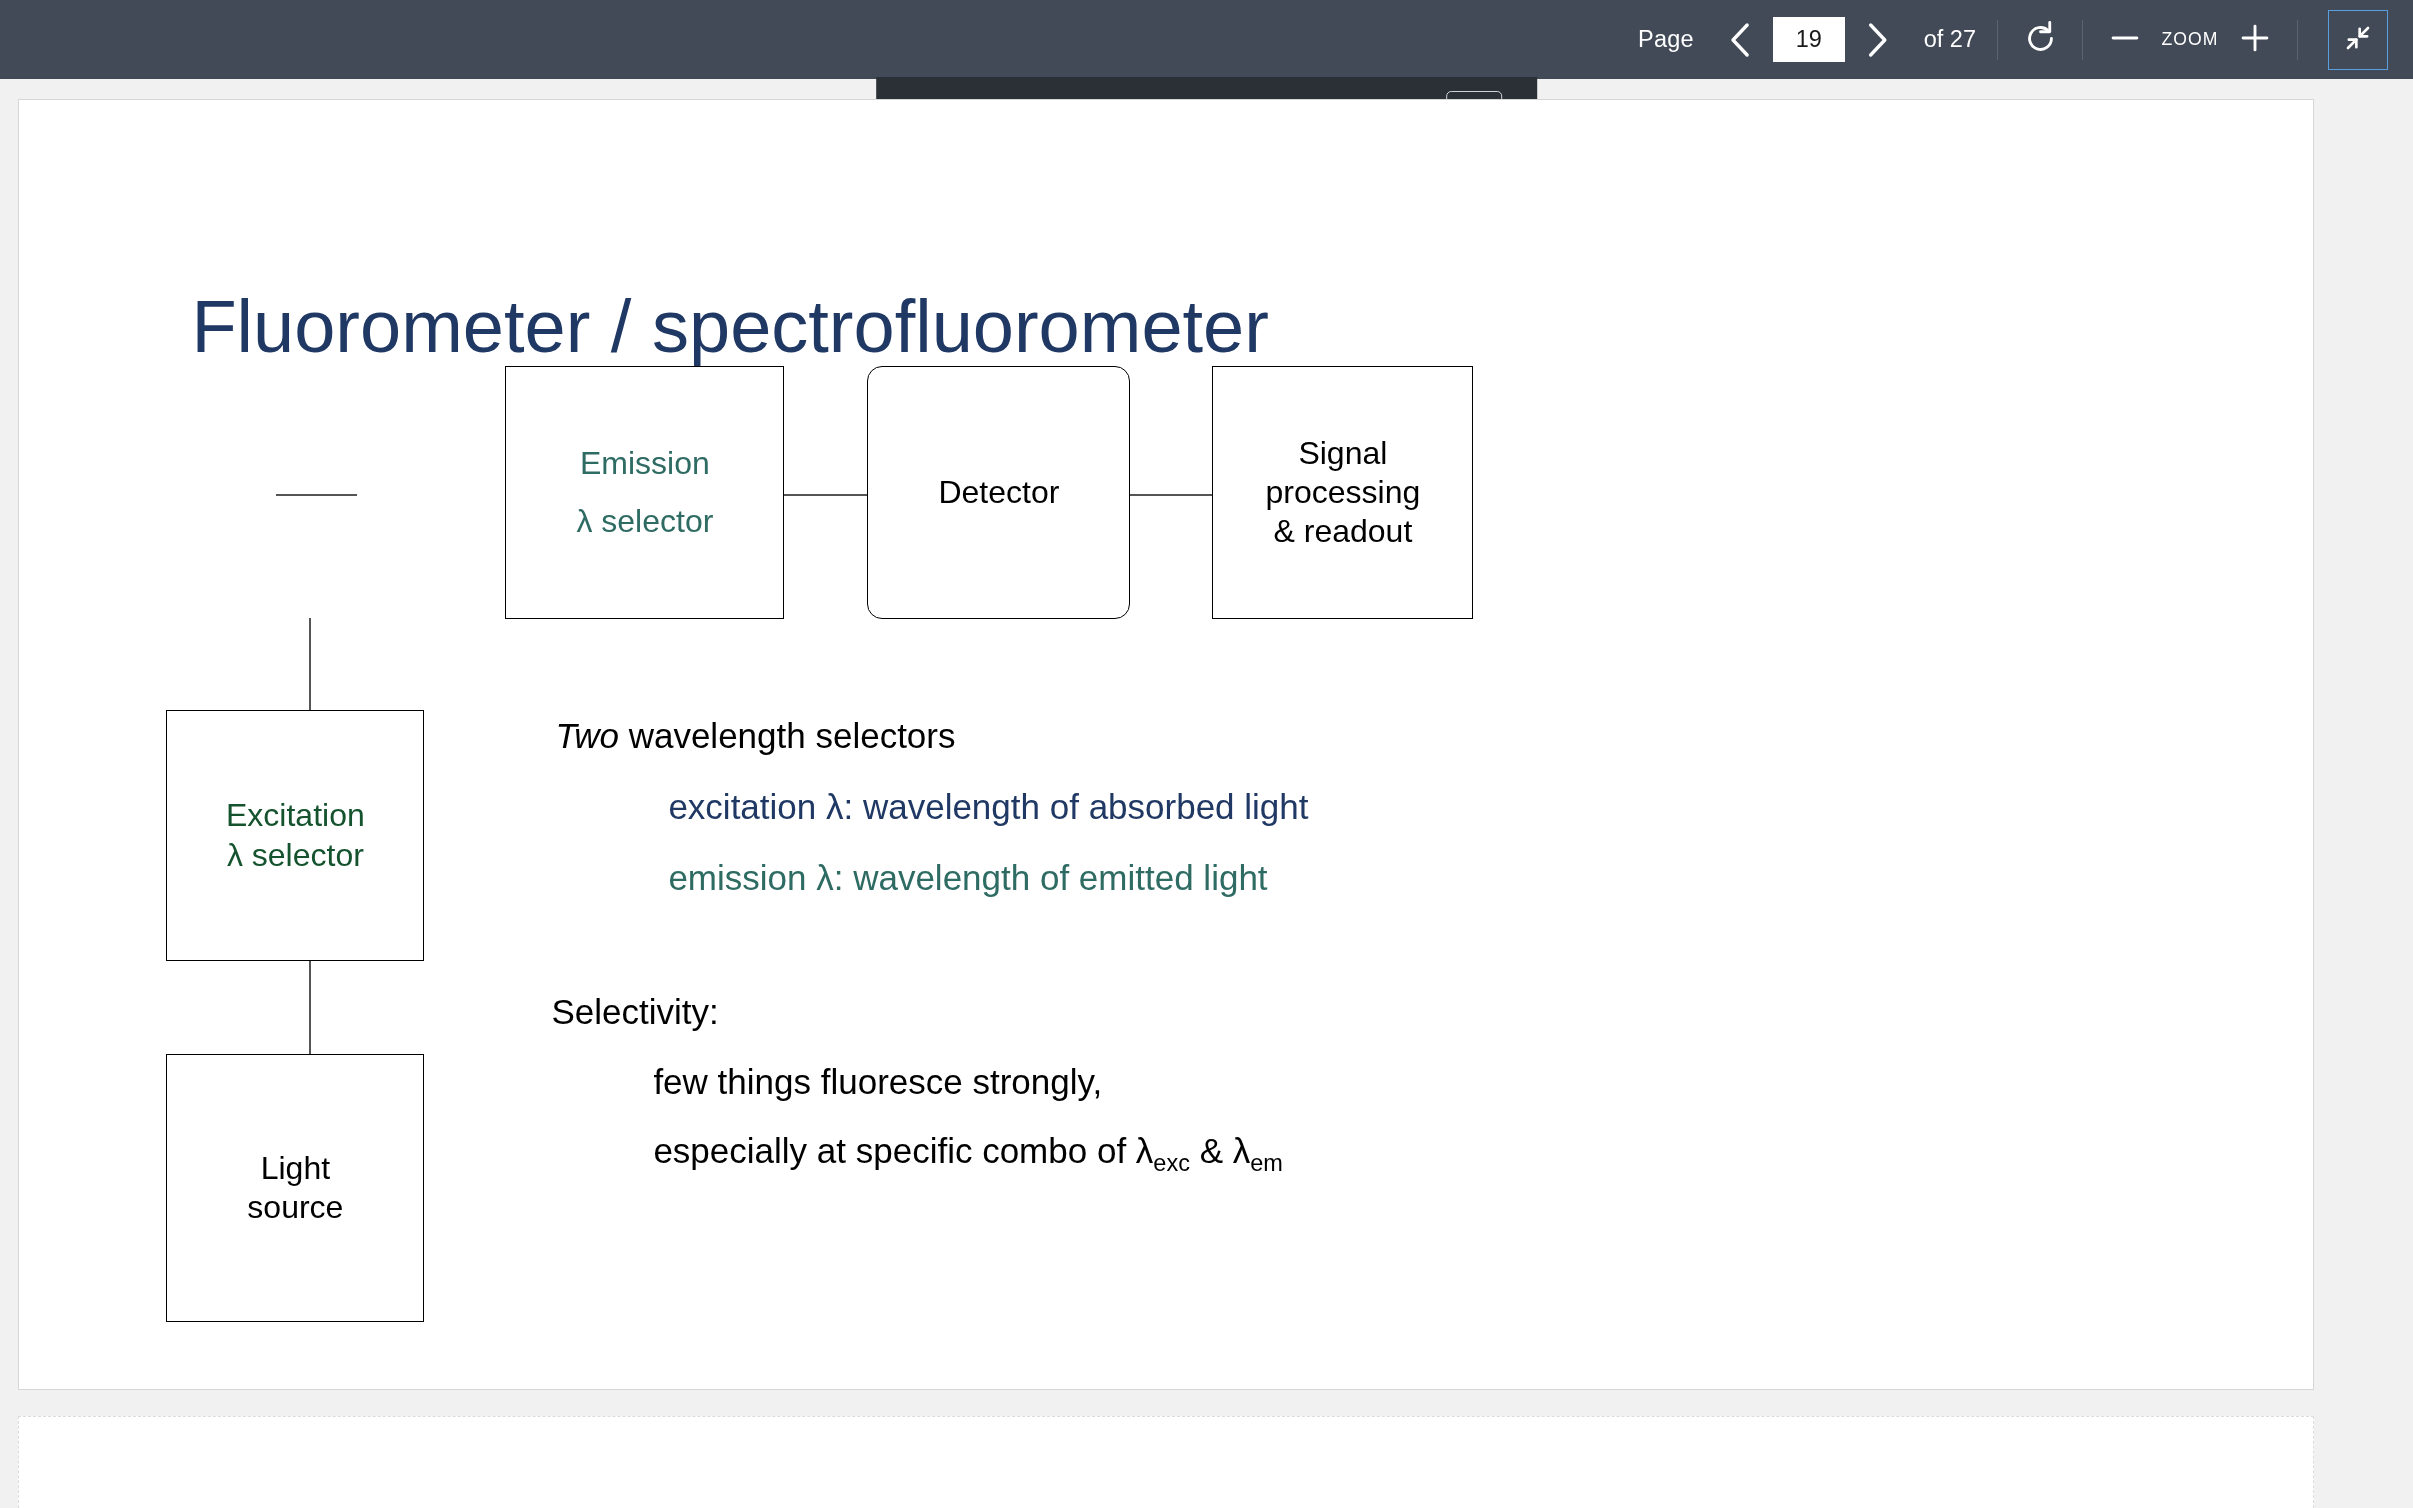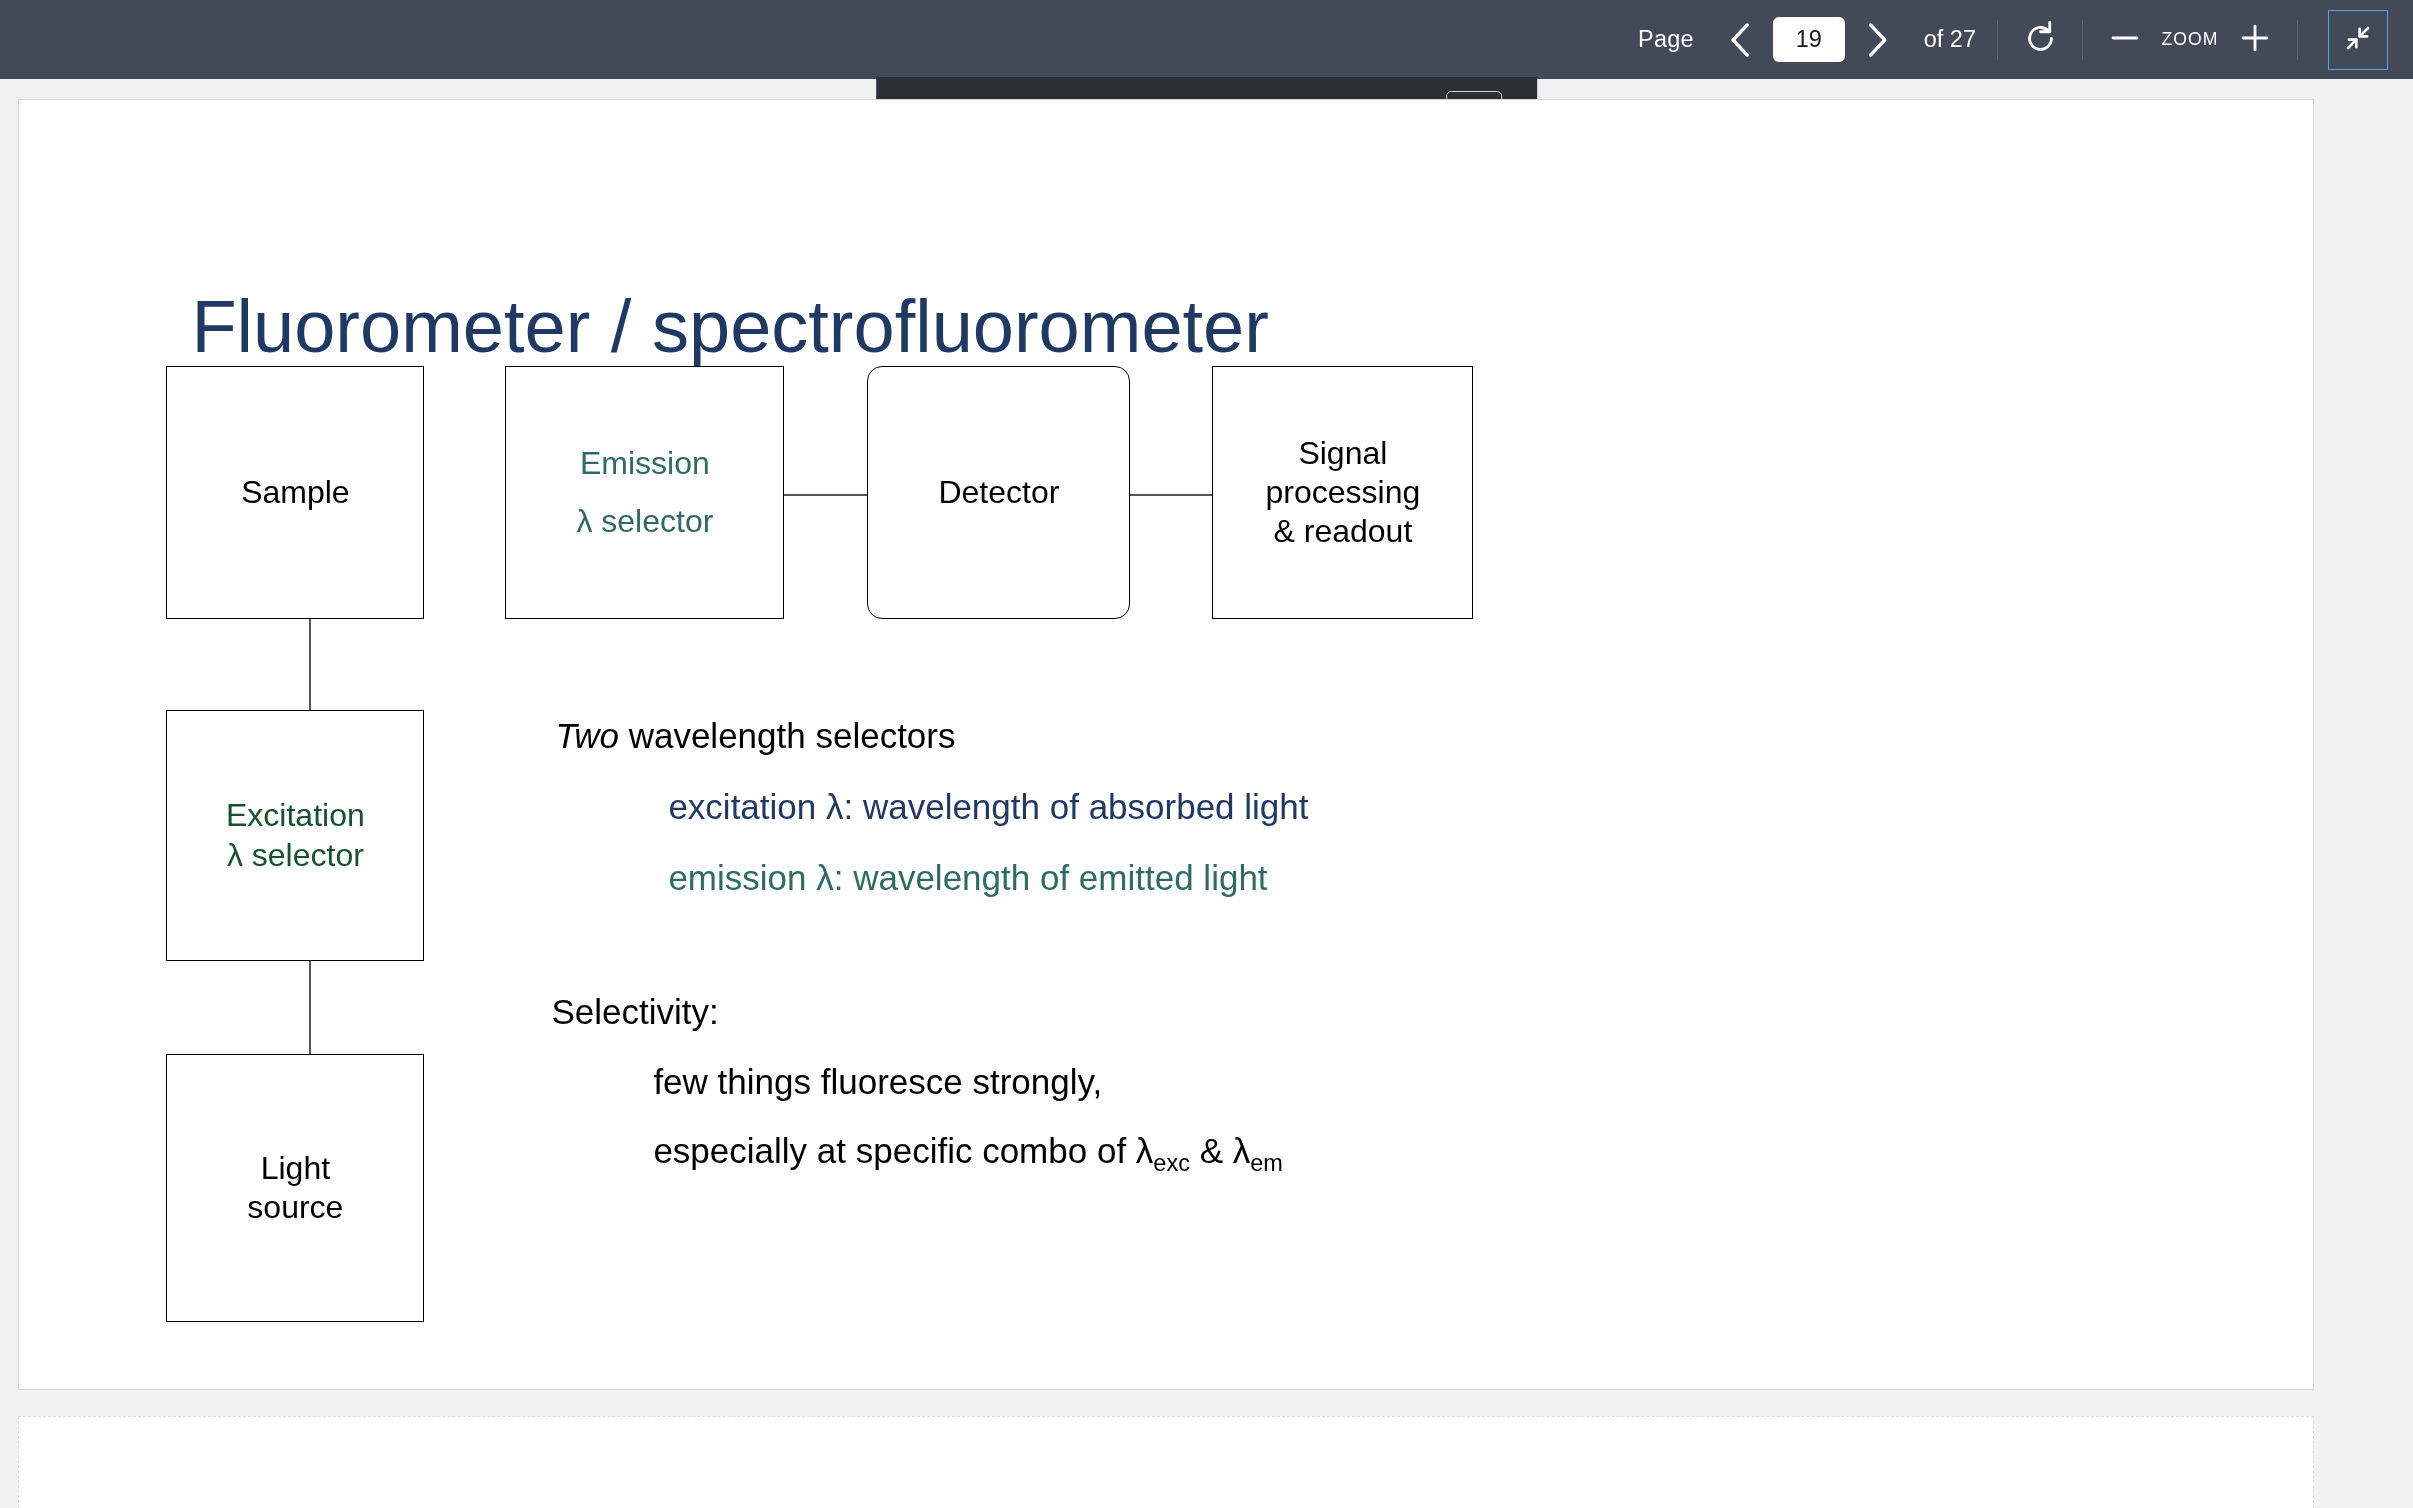--- a/index.html
+++ b/index.html
@@ -27,21 +27,21 @@
   .tb-label {
     color: #ffffff;
     font-size: 23.5px;
     letter-spacing: 0.2px;
     margin: 0 15px;
   }
   .page-input {
     width: 72px; height: 45px;
     background: #ffffff;
     border: none;
-    border-radius: 6px;
+    border-radius: 0;
     text-align: center;
     font-size: 23.5px;
     color: #1a1a1a;
     font-family: "Liberation Sans", sans-serif;
     padding: 0;
   }
   .chev {
     width: 44px; height: 44px;
     display: flex; align-items: center; justify-content: center;
     margin: 0 10px;
@@ -246,23 +246,20 @@
 <div class="page-canvas">
 
   <div class="slide-title">Fluorometer / spectrofluorometer</div>
 
   <div class="connector" style="left:257px; top:394px; width:81px; height:1.7px;"></div>
   <div class="connector" style="left:765px; top:394px; width:83px; height:1.7px;"></div>
   <div class="connector" style="left:1111px; top:394px; width:82px; height:1.7px;"></div>
   <div class="connector" style="left:290px; top:518px; width:1.7px; height:193px;"></div>
   <div class="connector" style="left:290px; top:861px; width:1.7px; height:186px;"></div>
 
-  <div class="box" style="left:147px; top:266px; width:258px; height:253px;">
-    <span>Sample</span>
-  </div>
 
   <div class="box teal" style="left:486px; top:266px; width:279px; height:253px; flex-direction:column;">
     <span>Emission</span>
     <span>λ selector</span>
   </div>
 
   <div class="box" style="left:848px; top:266px; width:263px; height:253px;border-radius:15px;">
     <span>Detector</span>
   </div>
 

